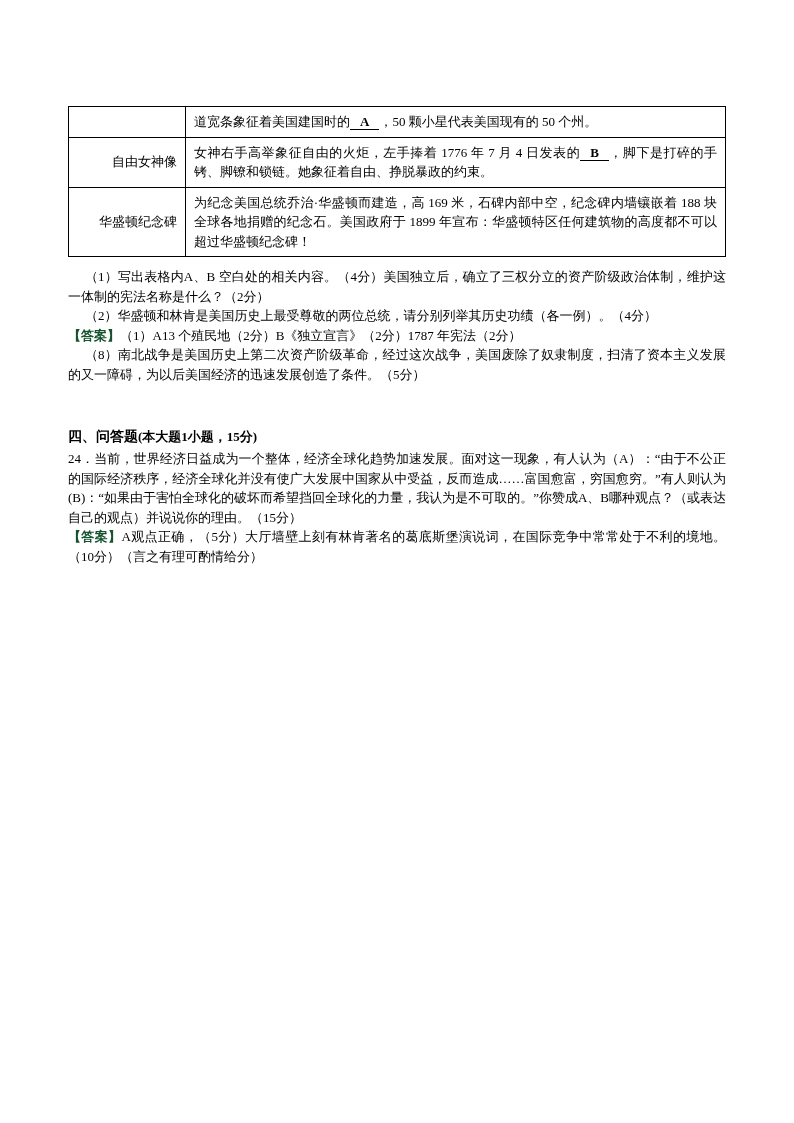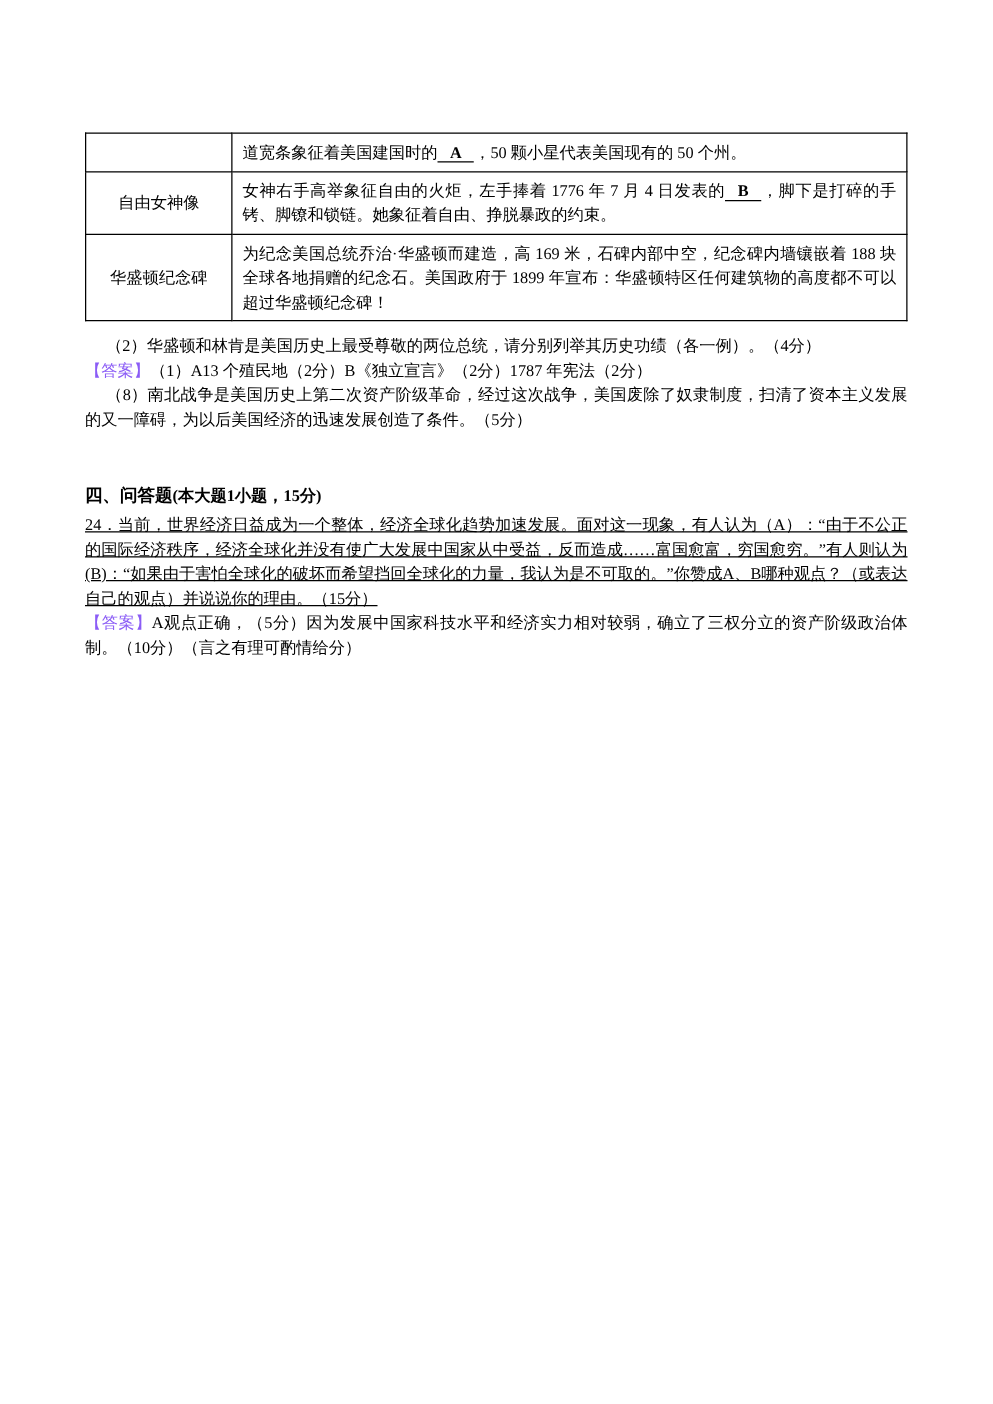--- a/index.html
+++ b/index.html
@@ -32,49 +32,49 @@
   }
   table.monument-table td {
     border: 1px solid #000;
     padding: 5px 8px;
     vertical-align: middle;
     font-size: 13px;
     line-height: 1.5;
   }
   td.row-label {
     width: 100px;
-    text-align: center;
+    text-align: right;
   }
   td.row-content {
     text-align: justify;
   }
   .blank {
     font-weight: bold;
     border-bottom: 1px solid #000;
     padding: 0 10px;
   }
   p {
     margin: 0;
     text-align: justify;
   }
   p.indent { text-indent: 1.3em; }
   .ans-marker {
-    color: #8b5cf6;
-    font-weight: normal;
+    color: #14532d;
+    font-weight: bold;
   }
   .section-heading {
     margin-top: 42px;
     font-weight: bold;
     font-size: 14px;
     font-family: Liberation Serif, serif;
   }
   .section-heading .heading-rest {
     font-size: 13px;
   }
-  .q24 { margin-top: 2px; text-decoration: underline; }
+  .q24 { margin-top: 2px; }
 </style>
 </head>
 <body>
 
 <div class="page">
 
   <table class="monument-table">
     <tbody>
         <tr>
       <td class="row-label"></td>
@@ -84,24 +84,25 @@
       <td class="row-label">自由女神像</td>
       <td class="row-content"><span>女神右手高举象征自由的火炬，左手捧着 1776 年 7 月 4 日发表的</span><span class="blank">B</span><span>，脚下是打碎的手铐、脚镣和锁链。她象征着自由、挣脱暴政的约束。</span></td>
     </tr>
     <tr>
       <td class="row-label">华盛顿纪念碑</td>
       <td class="row-content">为纪念美国总统乔治·华盛顿而建造，高 169 米，石碑内部中空，纪念碑内墙镶嵌着 188 块全球各地捐赠的纪念石。美国政府于 1899 年宣布：华盛顿特区任何建筑物的高度都不可以超过华盛顿纪念碑！</td>
     </tr>
   </tbody>
     </table>
 
+  <p class="indent">（1）写出表格内A、B 空白处的相关内容。（4分）美国独立后，确立了三权分立的资产阶级政治体制，维护这一体制的宪法名称是什么？（2分）</p>
   <p class="indent">（2）华盛顿和林肯是美国历史上最受尊敬的两位总统，请分别列举其历史功绩（各一例）。（4分）</p>
 
   <p><span class="ans-marker">【答案】</span><span>（1）A13 个殖民地（2分）B《独立宣言》（2分）1787 年宪法（2分）</span></p>
   <p class="indent">（8）南北战争是美国历史上第二次资产阶级革命，经过这次战争，美国废除了奴隶制度，扫清了资本主义发展的又一障碍，为以后美国经济的迅速发展创造了条件。（5分）</p>
 
   <p class="section-heading"><span>四、问答题</span><span class="heading-rest">(本大题1小题，15分)</span></p>
 
   <p class="q24">24．当前，世界经济日益成为一个整体，经济全球化趋势加速发展。面对这一现象，有人认为（A）：“由于不公正的国际经济秩序，经济全球化并没有使广大发展中国家从中受益，反而造成……富国愈富，穷国愈穷。”有人则认为(B)：“如果由于害怕全球化的破坏而希望挡回全球化的力量，我认为是不可取的。”你赞成A、B哪种观点？（或表达自己的观点）并说说你的理由。（15分）</p>
 
-  <p><span class="ans-marker">【答案】</span><span>A观点正确，（5分）因为发展中国家科技水平和经济实力相对较弱，确立了三权分立的资产阶级政治体制。（10分）（言之有理可酌情给分）</span></p>
+  <p><span class="ans-marker">【答案】</span><span>A观点正确，（5分）大厅墙壁上刻有林肯著名的葛底斯堡演说词，在国际竞争中常常处于不利的境地。（10分）（言之有理可酌情给分）</span></p>
 
 </div>
 
 </body></html>

